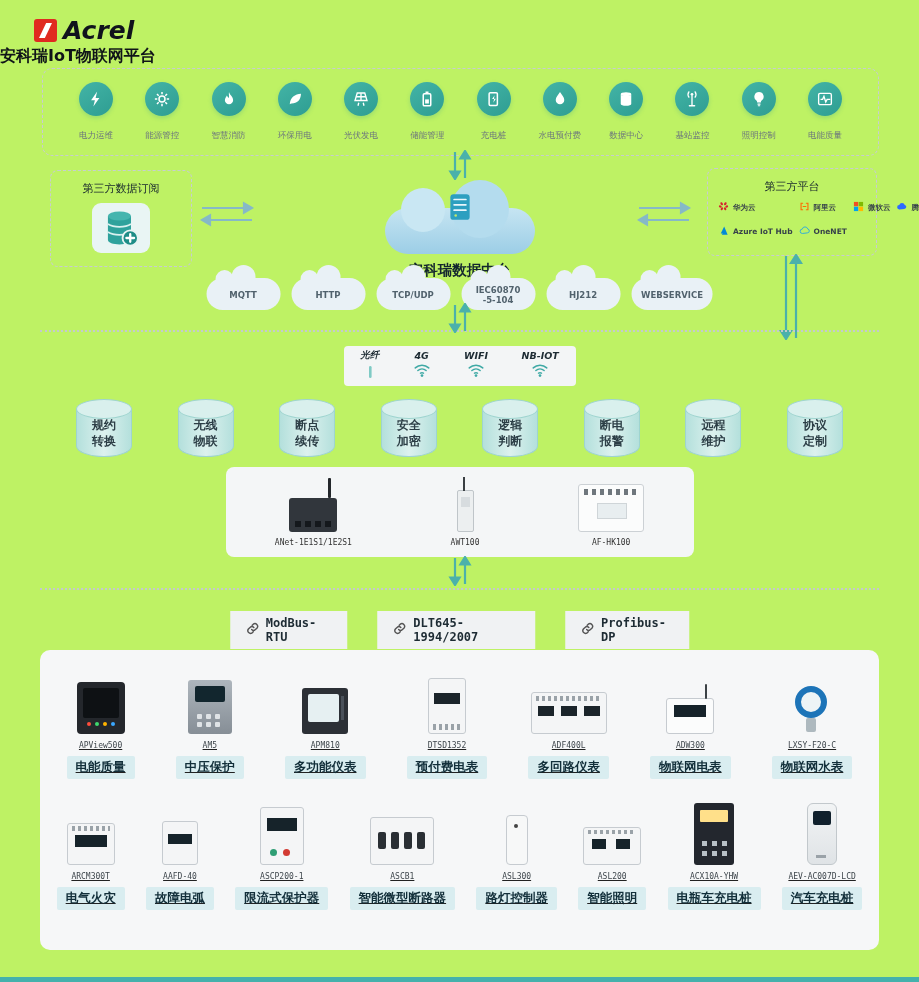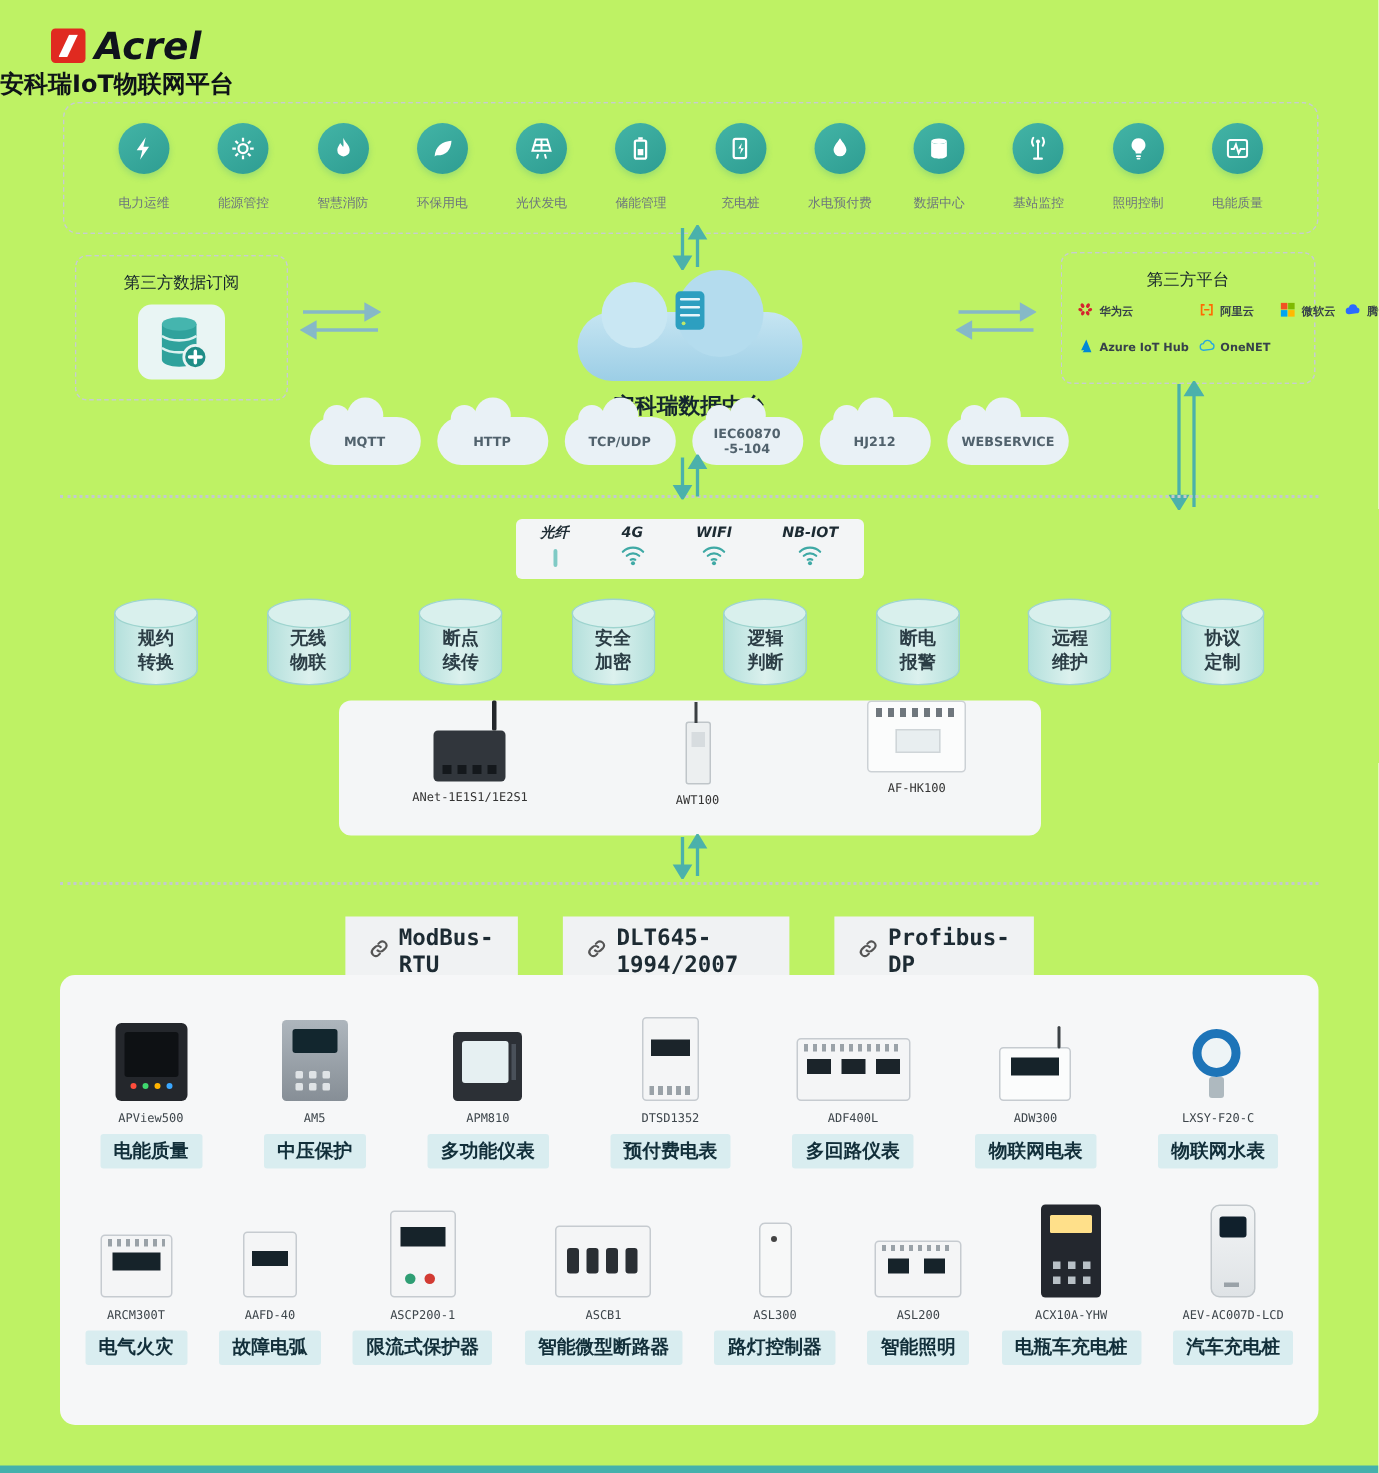--- a/index.html
+++ b/index.html
@@ -75,33 +75,33 @@
   .cyl{position:relative;width:56px;height:48px;margin-top:10px;
          background:linear-gradient(90deg,#b4e0dc,#dcf1ee 50%,#b4e0dc);
          border:1px solid #9ed4cf;border-top:none;border-radius:0 0 28px 28px / 0 0 11px 11px;box-sizing:border-box;}
   .cyl-top{position:absolute;left:-1px;top:-10px;width:56px;height:20px;border-radius:50%;
          background:#d9f0ed;border:1px solid #9ed4cf;box-sizing:border-box;}
   .cyl-text{position:absolute;inset:3px 0 0 0;display:flex;flex-direction:column;align-items:center;justify-content:center;
          font-size:12px;font-weight:bold;color:#2c3e46;z-index:1;line-height:1.3;}
 
   
   .gwbox{position:absolute;top:467px;left:50%;transform:translateX(-50%);width:468px;height:90px;
-         background:#f4f6f7;border-radius:8px;display:flex;align-items:flex-start;justify-content:space-around;
+         background:#f4f6f7;border-radius:8px;display:flex;align-items:flex-end;justify-content:space-around;
          padding-bottom:10px;box-sizing:border-box;}
   .gw{display:flex;flex-direction:column;align-items:center;}
   .gw-model{font-family:"DejaVu Sans Mono",monospace;font-size:8px;color:#333;margin-top:6px;}
 
   
   .chips{position:absolute;top:611px;left:50%;transform:translateX(-50%);display:flex;gap:30px;align-items:center;}
   .chip{display:flex;align-items:center;gap:7px;background:#f0f2f3;padding:5px 16px;
-         font-family:"DejaVu Sans Mono",monospace;font-size:15px;font-weight:bold;color:#1d2b33;}
+         font-family:"DejaVu Sans Mono",monospace;font-size:12px;font-weight:bold;color:#1d2b33;}
 
   
   .devbox{position:absolute;top:650px;left:40px;right:40px;height:300px;background:#f6f7f8;
-         border-radius:10px;box-sizing:border-box;padding:20px 6px 0;}
+         border-radius:10px;box-sizing:border-box;padding:20px 6px 0;text-decoration:underline;}
   .dev-row{display:flex;justify-content:space-around;align-items:flex-end;}
   .dev-row + .dev-row{margin-top:22px;}
   .dev-col{display:flex;flex-direction:column;align-items:center;}
   .dev-wrap{height:64px;display:flex;align-items:flex-end;}
   .dev-model{font-family:"DejaVu Sans Mono",monospace;font-size:8px;color:#3e464c;margin:7px 0 6px;}
   .dev-chip{background:#d9edf0;color:#122f3a;font-size:12.5px;font-weight:bold;padding:3px 9px;border-radius:2px;white-space:nowrap;}
 
   
   .dev{position:relative;}
   .dev[data-kind="apview"]{width:48px;height:52px;background:#24272c;border-radius:4px;}

